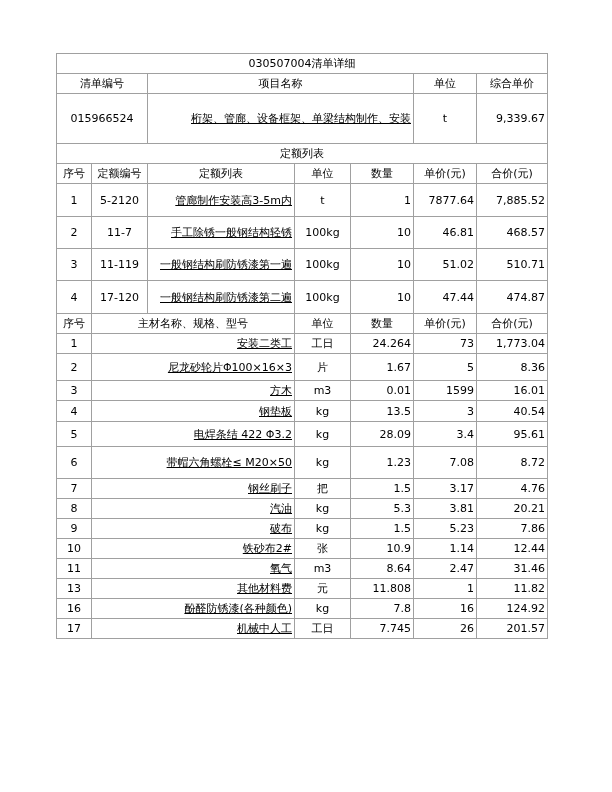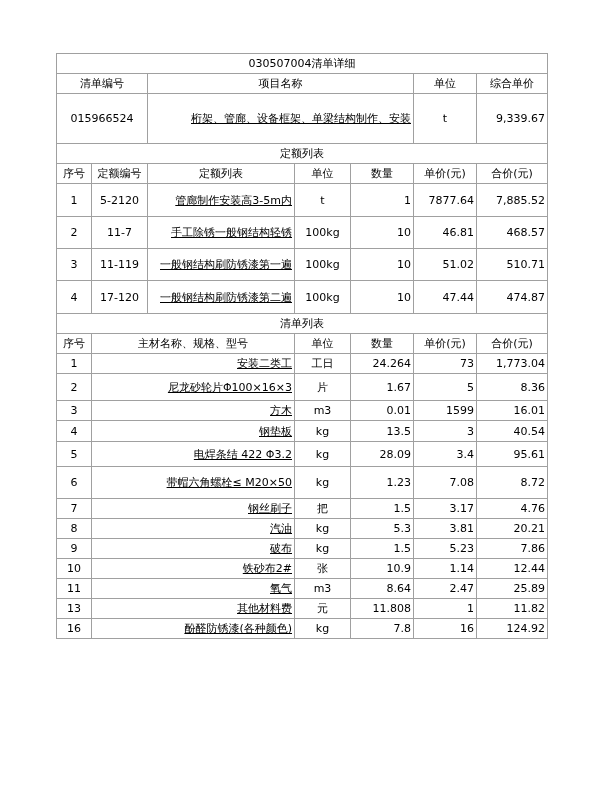--- a/index.html
+++ b/index.html
@@ -84,23 +84,20 @@
       <td class="c">4</td>
       <td class="c">17-120</td>
       <td class="l">一般钢结构刷防锈漆第二遍</td>
       <td class="c">100kg</td>
       <td class="r">10</td>
       <td class="r">47.44</td>
       <td class="r">474.87</td>
     </tr>
 
     <tr style="height:20px">
-      <td colspan="7" class="sec">清单列表</td>
-    </tr>
-    <tr style="height:20px">
       <td class="c">序号</td>
       <td colspan="2" class="c">主材名称、规格、型号</td>
       <td class="c">单位</td>
       <td class="c">数量</td>
       <td class="c">单价(元)</td>
       <td class="c">合价(元)</td>
     </tr>
 
     <tr style="height:20px">
       <td class="c">1</td>
@@ -181,32 +178,40 @@
       <td class="r">10.9</td>
       <td class="r">1.14</td>
       <td class="r">12.44</td>
     </tr>
     <tr style="height:20px">
       <td class="c">11</td>
       <td colspan="2" class="l">氧气</td>
       <td class="c">m3</td>
       <td class="r">8.64</td>
       <td class="r">2.47</td>
-      <td class="r">25.89</td>
+      <td class="r">31.46</td>
     </tr>
     <tr style="height:20px">
       <td class="c">13</td>
       <td colspan="2" class="l">其他材料费</td>
       <td class="c">元</td>
       <td class="r">11.808</td>
       <td class="r">1</td>
       <td class="r">11.82</td>
     </tr>
     <tr style="height:20px">
       <td class="c">16</td>
       <td colspan="2" class="l">酚醛防锈漆(各种颜色)</td>
       <td class="c">kg</td>
       <td class="r">7.8</td>
       <td class="r">16</td>
       <td class="r">124.92</td>
     </tr>
+    <tr style="height:20px">
+      <td class="c">17</td>
+      <td colspan="2" class="l">机械中人工</td>
+      <td class="c">工日</td>
+      <td class="r">7.745</td>
+      <td class="r">26</td>
+      <td class="r">201.57</td>
+    </tr>
   </tbody>
 </table>
 
 </body></html>

